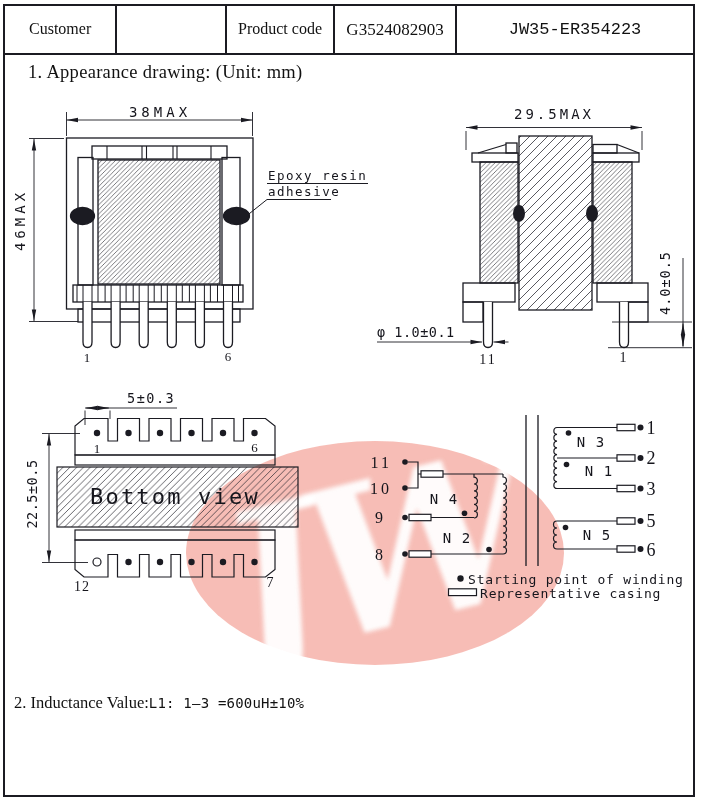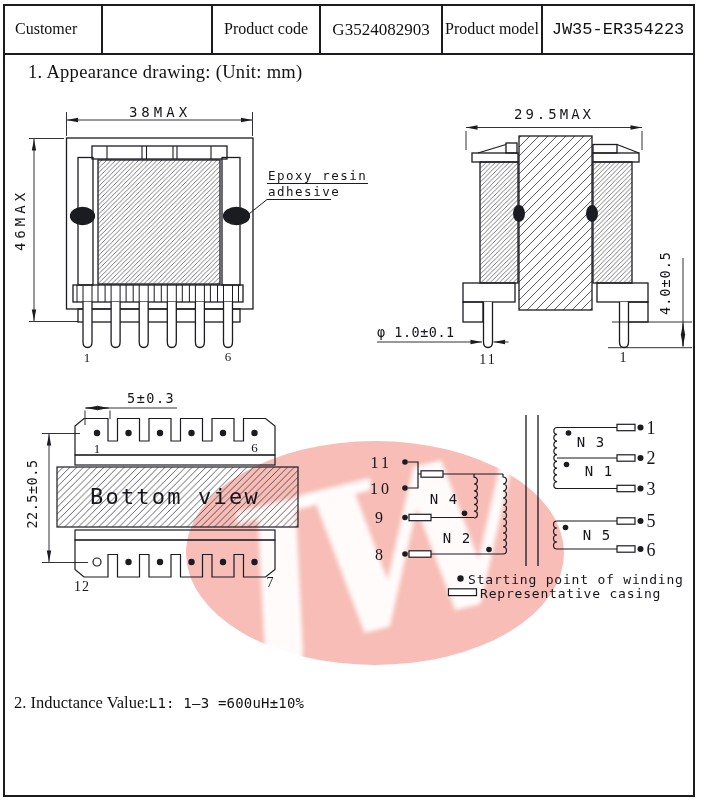--- a/index.html
+++ b/index.html
@@ -4,21 +4,21 @@
 <style>
   html,body{margin:0;padding:0;background:#fff;}
   #page{position:relative;width:702px;height:802px;background:#fff;overflow:hidden;
         font-family:"Liberation Serif",serif;color:#111;}
   
   #spec-table{position:absolute;left:3px;top:4px;width:688px;height:47px;
       border:2px solid #1b1b22;display:flex;}
   .cell{border-right:2px solid #1b1b22;display:flex;align-items:center;justify-content:center;
       font-size:16px;line-height:1.15;text-align:center;}
   .cell:last-child{border-right:none;}
-  .c1{width:86px;justify-content:flex-start;padding-left:10px;box-sizing:content-box;}
+  .c1{width:86px;justify-content:flex-start;padding-left:24px;box-sizing:content-box;}
   .c2{width:108px;}
   .c3{width:106px;}
   .c4{width:120px;font-size:17px;text-align:center;}
   .c5{width:98px;}
   .c6{flex:1;font-size:17px;font-family:Liberation Mono, monospace;}
   
   #main-box{position:absolute;left:3px;top:55px;width:692px;height:742px;
       border:2px solid #1b1b22;border-top:none;box-sizing:border-box;}
   #drawing-svg{position:absolute;left:0;top:0;width:702px;height:802px;}
   #section-title{position:absolute;left:28px;top:62px;font-size:18.5px;letter-spacing:.3px;}
@@ -274,23 +274,20 @@
     </div>
     <div class="cell c2">
       <span></span>
     </div>
     <div class="cell c3">
       <span>Product code</span>
     </div>
     <div class="cell c4">
       <span>G3524082903</span>
     </div>
-    <div class="cell c5">
-      <span>Product model</span>
-    </div>
     <div class="cell c6">
       <span>JW35-ER354223</span>
     </div>
   </div>
 
   <div id="main-box"></div>
 
   <div id="section-title">1.  Appearance drawing:  (Unit: mm)</div>
 
   <div id="inductance-line">

